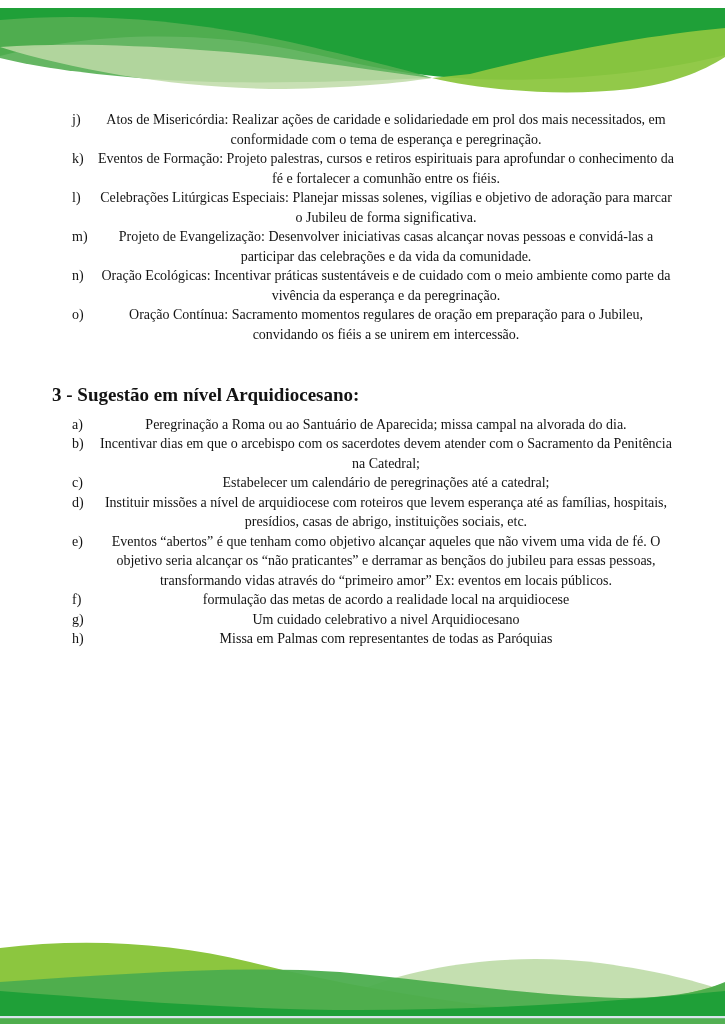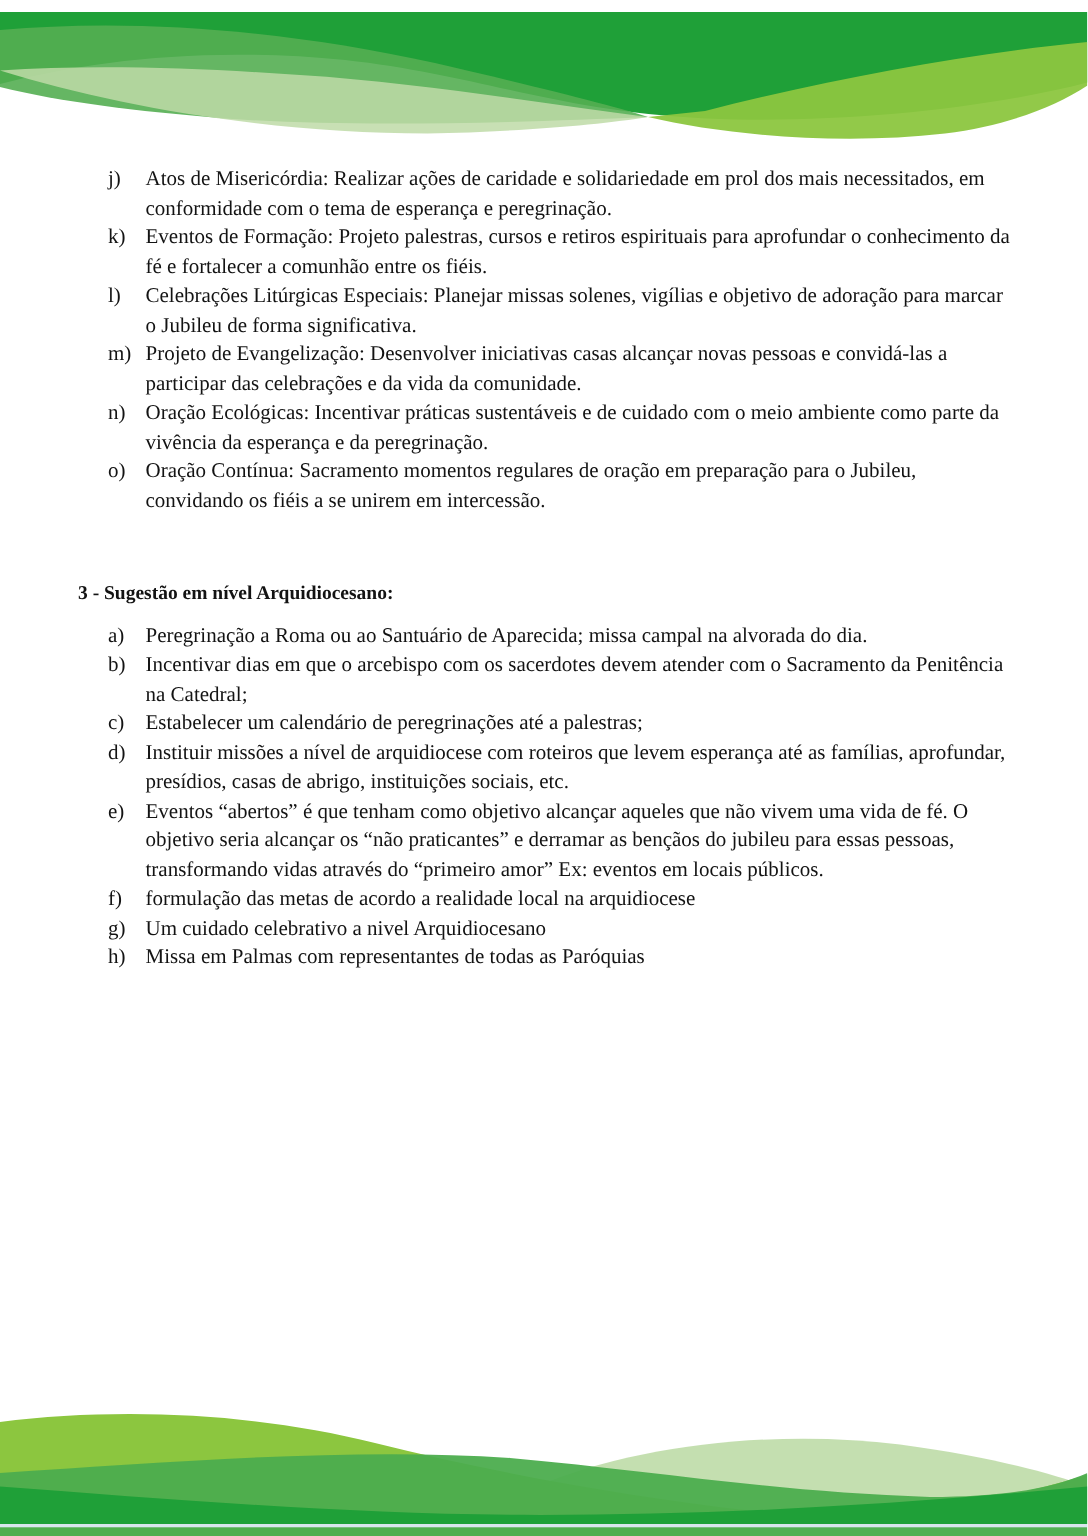--- a/index.html
+++ b/index.html
@@ -29,23 +29,23 @@
   .doc-list { margin-left:20px; }
   .list-item {
     display:flex;
     font-size:14px;
     line-height:19.5px;
   }
   .list-item .marker {
     flex:0 0 25px;
     width:25px;
   }
-  .list-item .text { flex:1; }
+  .list-item .text { flex:1;text-align:center; }
   .section-heading {
-    font-size:13px;
+    font-size:19px;
     font-weight:bold;
     line-height:19.5px;
     margin-top:41px;
     margin-bottom:10px;
   }
   .doc-list.second { margin-top:0; }
 </style>
 </head>
 <body>
 
@@ -97,25 +97,25 @@
         <div class="list-item">
           <span class="marker">a)</span>
           <span class="text">Peregrinação a Roma ou ao Santuário de Aparecida; missa campal na alvorada do dia.</span>
         </div>
         <div class="list-item">
           <span class="marker">b)</span>
           <span class="text">Incentivar dias em que o arcebispo com os sacerdotes devem atender com o Sacramento da Penitência na Catedral;</span>
         </div>
         <div class="list-item">
           <span class="marker">c)</span>
-          <span class="text">Estabelecer um calendário de peregrinações até a palestras;</span>
+          <span class="text">Estabelecer um calendário de peregrinações até a catedral;</span>
         </div>
         <div class="list-item">
           <span class="marker">d)</span>
-          <span class="text">Instituir missões a nível de arquidiocese com roteiros que levem esperança até as famílias, aprofundar, presídios, casas de abrigo, instituições sociais, etc.</span>
+          <span class="text">Instituir missões a nível de arquidiocese com roteiros que levem esperança até as famílias, hospitais, presídios, casas de abrigo, instituições sociais, etc.</span>
         </div>
         <div class="list-item">
           <span class="marker">e)</span>
           <span class="text">Eventos “abertos” é que tenham como objetivo alcançar aqueles que não vivem uma vida de fé. O objetivo seria alcançar os “não praticantes” e derramar as bençãos do jubileu para essas pessoas, transformando vidas através do “primeiro amor” Ex: eventos em locais públicos.</span>
         </div>
         <div class="list-item">
           <span class="marker">f)</span>
           <span class="text">formulação das metas de acordo a realidade local na arquidiocese</span>
         </div>
         <div class="list-item">

